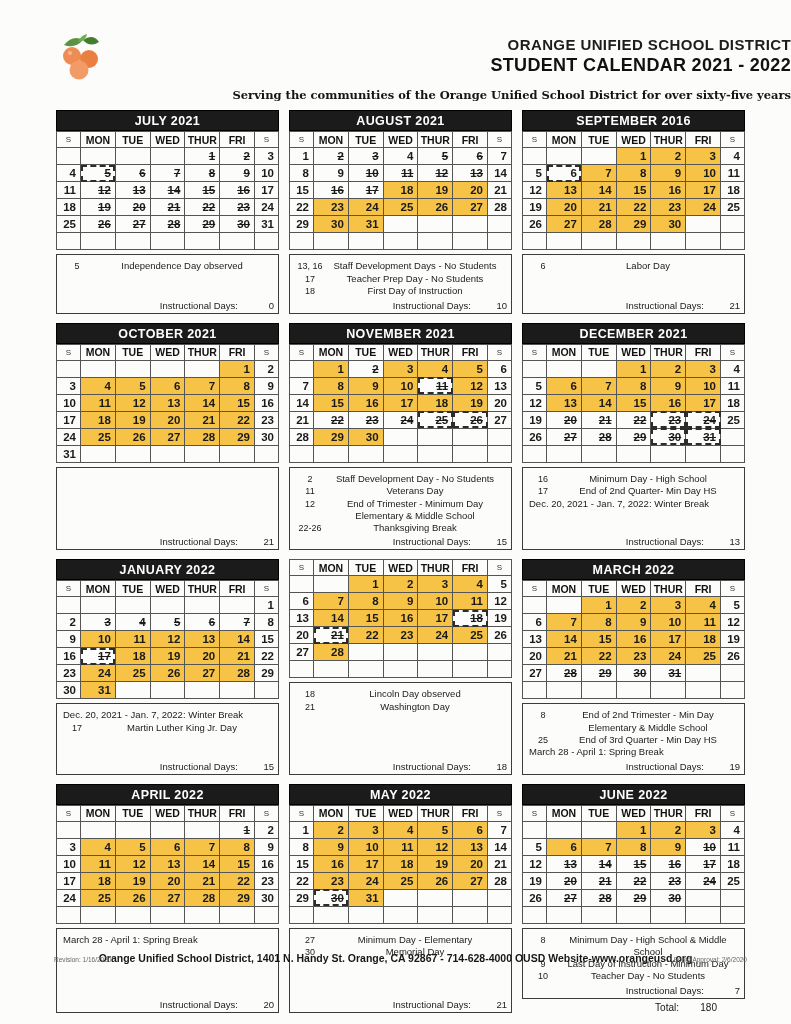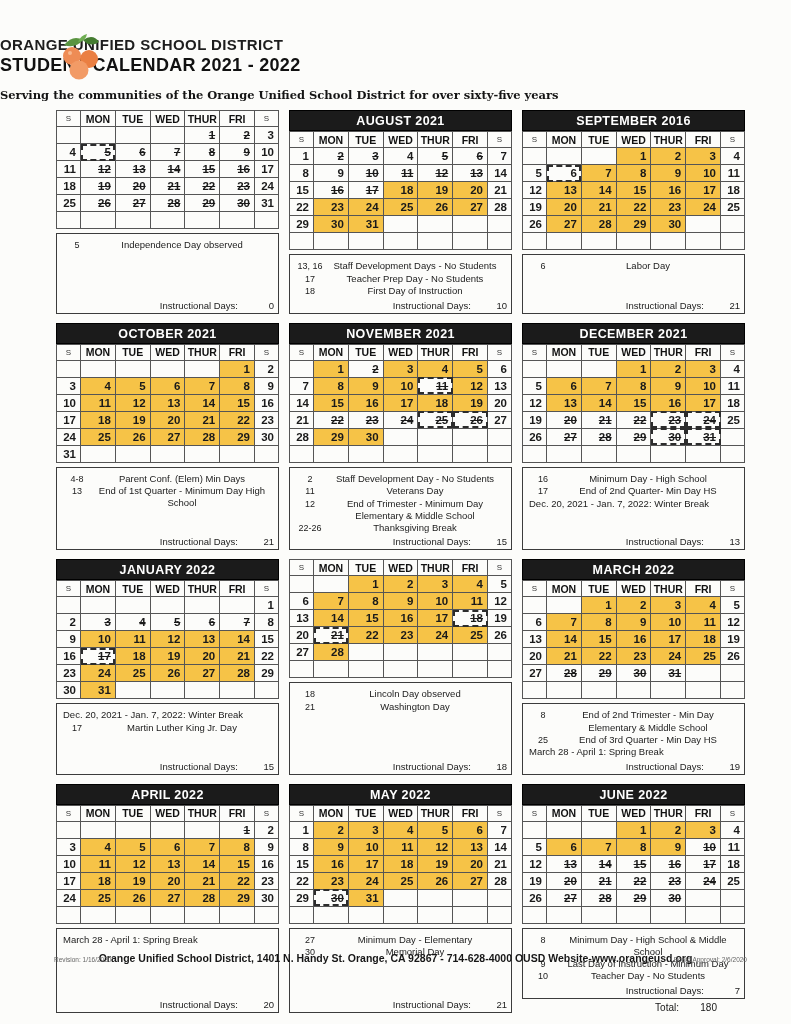--- a/index.html
+++ b/index.html
@@ -2,21 +2,21 @@
 <html style="--hl: #F6C347; --bar: #1B1B1B;"><head>
 <meta charset="utf-8">
 <style>
   :root { --hl:#F6C347; --bar:#1B1B1B; }
   * { box-sizing:border-box; margin:0; padding:0; }
   body { background:#e8e8e6; font-family:"Liberation Sans", sans-serif; }
   .page { position:relative; width:791px; height:1024px; margin:0 auto; background:#fcfcfa;
           box-shadow:0 0 6px rgba(0,0,0,.35); overflow:hidden; }
 
   
-  .header { padding-top:36px; text-align:left; }
+  .header { padding-top:36px; text-align:right; }
   .logo { position:absolute; left:58px; top:32px; width:46px; height:50px; }
   .district { font-size:15px; font-weight:700; color:#1d1d1d; letter-spacing:.4px; }
   .title { font-size:18px; font-weight:700; color:#111; margin-top:2px; letter-spacing:.3px; }
   .tagline { font-family:"DejaVu Serif", serif; font-weight:700;
              font-size:11.5px; color:#151515; margin-top:12px; }
 
   
   .months { display:grid; grid-template-columns:repeat(3,223px); column-gap:10px; row-gap:9px;
             margin:8px 0 0 56px; align-items:stretch; }
   .month { display:flex; flex-direction:column; }
@@ -69,20 +69,21 @@
         <circle cx="12" cy="21" r="2" fill="#f7b98e"></circle>
       </svg>
     </div>
     <div class="district">ORANGE UNIFIED SCHOOL DISTRICT</div>
     <div class="title">STUDENT CALENDAR 2021 - 2022</div>
     <div class="tagline">Serving the communities of the Orange Unified School District for over sixty-five years</div>
   </div>
 
   <div class="months">
   <div class="month">
+    <div class="mtitle">JULY 2021</div>
     <table class="cal">
       <colgroup>
         <col class="c-sun">
             <col>
             <col>
             <col>
             <col>
             <col>
             <col class="c-sun">
       </colgroup>
@@ -438,30 +439,20 @@
               <td></td>
               <td></td>
               <td></td>
               <td></td>
               <td></td>
               <td class="sun"></td>
             </tr>
           </tbody>
     </table>
     <div class="notes">
-      <div class="notes-list">
-            <div class="note">
-              <span class="note-ref">4-8</span>
-              <span class="note-text">Parent Conf. (Elem)  Min Days</span>
-            </div>
-            <div class="note">
-              <span class="note-ref">13</span>
-              <span class="note-text">End of 1st Quarter - Minimum Day High School</span>
-            </div>
-          </div>
       <div class="idays">
         <span>Instructional Days:</span><span class="idval">21</span>
       </div>
     </div>
 
   </div>
 
   <div class="month">
     <div class="mtitle">NOVEMBER 2021</div>
     <table class="cal">

